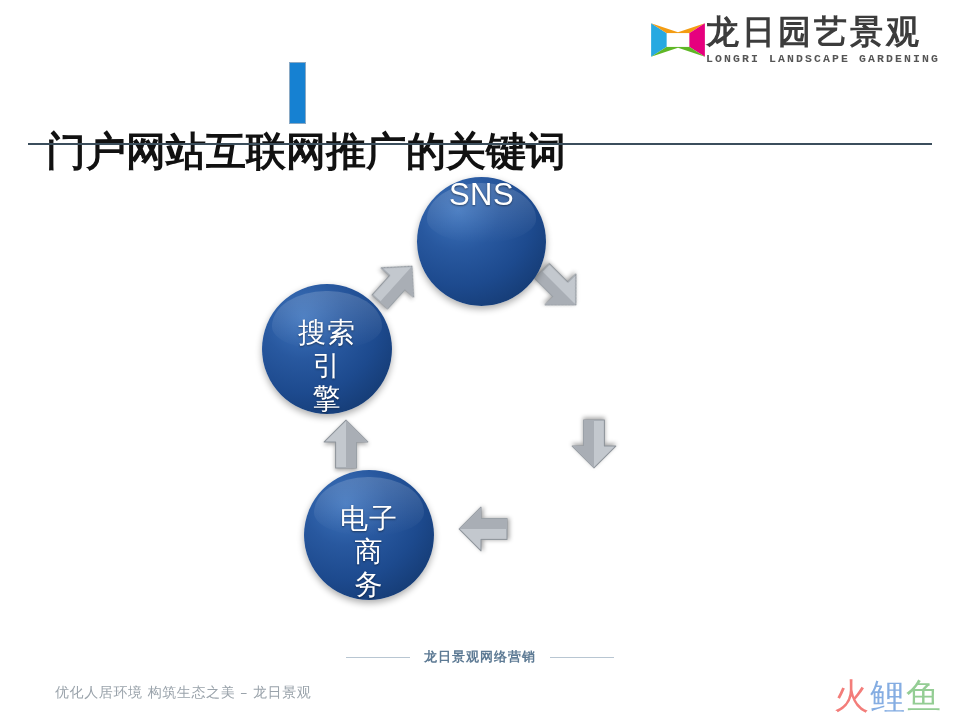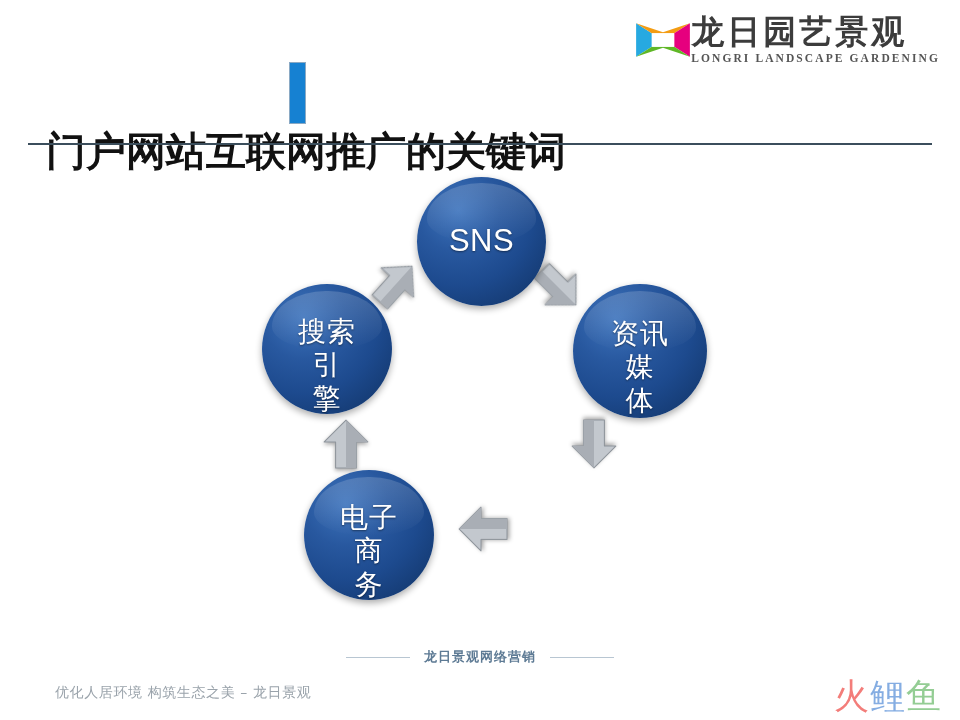--- a/index.html
+++ b/index.html
@@ -43,21 +43,21 @@
   }
   .logo-cn {
     font-family: "DejaVu Sans", "Liberation Sans", sans-serif;
     font-size: 33px;
     font-weight: 700;
     color: #3c3c3c;
     letter-spacing: 3px;
     white-space: nowrap;
   }
   .logo-en {
-    font-family: Liberation Serif, serif;
+    font-family: Liberation Mono, monospace;
     font-size: 11.5px;
     font-weight: 700;
     color: #555555;
     letter-spacing: 2.1px;
     margin-top: 5px;
     white-space: nowrap;
   }
 
   .title-row {
     position: absolute;
@@ -101,21 +101,20 @@
     width: 960px;
     height: 490px;
   }
   .node {
     position: absolute;
     border-radius: 50%;
     background:
       radial-gradient(circle at 32% 26%, #3e74bd 0%, #28589f 32%, #1d4a8e 58%, #163d77 80%, #11305f 100%);
     box-shadow: 0 3px 7px rgba(0,0,0,0.33);
     display: flex;
-    align-items: center;
     justify-content: center;
     text-align: center;
     color: #ffffff;
     overflow: hidden;
   }
   .node::after {
     content: "";
     position: absolute;
     left: 8%; top: 5%;
     width: 84%; height: 46%;
@@ -270,26 +269,20 @@
 
   <svg class="arrow" id="arrow-bbs-commerce" viewBox="0 0 100 100">
     <polygon points="50,4 92,46 70,46 70,96 30,96 30,46 8,46" fill="#c3c8ce" stroke="#8e949b" stroke-width="2" stroke-linejoin="round"></polygon>
     <polygon points="50,4 92,46 70,46 70,96 50,96" fill="#a9aeb5"></polygon>
   </svg>
 
   <div class="node" id="node-sns">
     <div class="node-label label-latin">SNS</div>
   </div>
 
-  <div class="node" id="node-media">
-    <div class="node-label label-cn">
-      <span class="node-cn-narrow">资讯媒</span>
-      <span class="node-cn-narrow">体</span>
-    </div>
-  </div>
 
 
   <div class="node" id="node-commerce">
     <div class="node-label label-cn">
       <span class="node-cn-narrow">电子商</span>
       <span class="node-cn-narrow">务</span>
     </div>
   </div>
 
   <div class="node" id="node-search">

